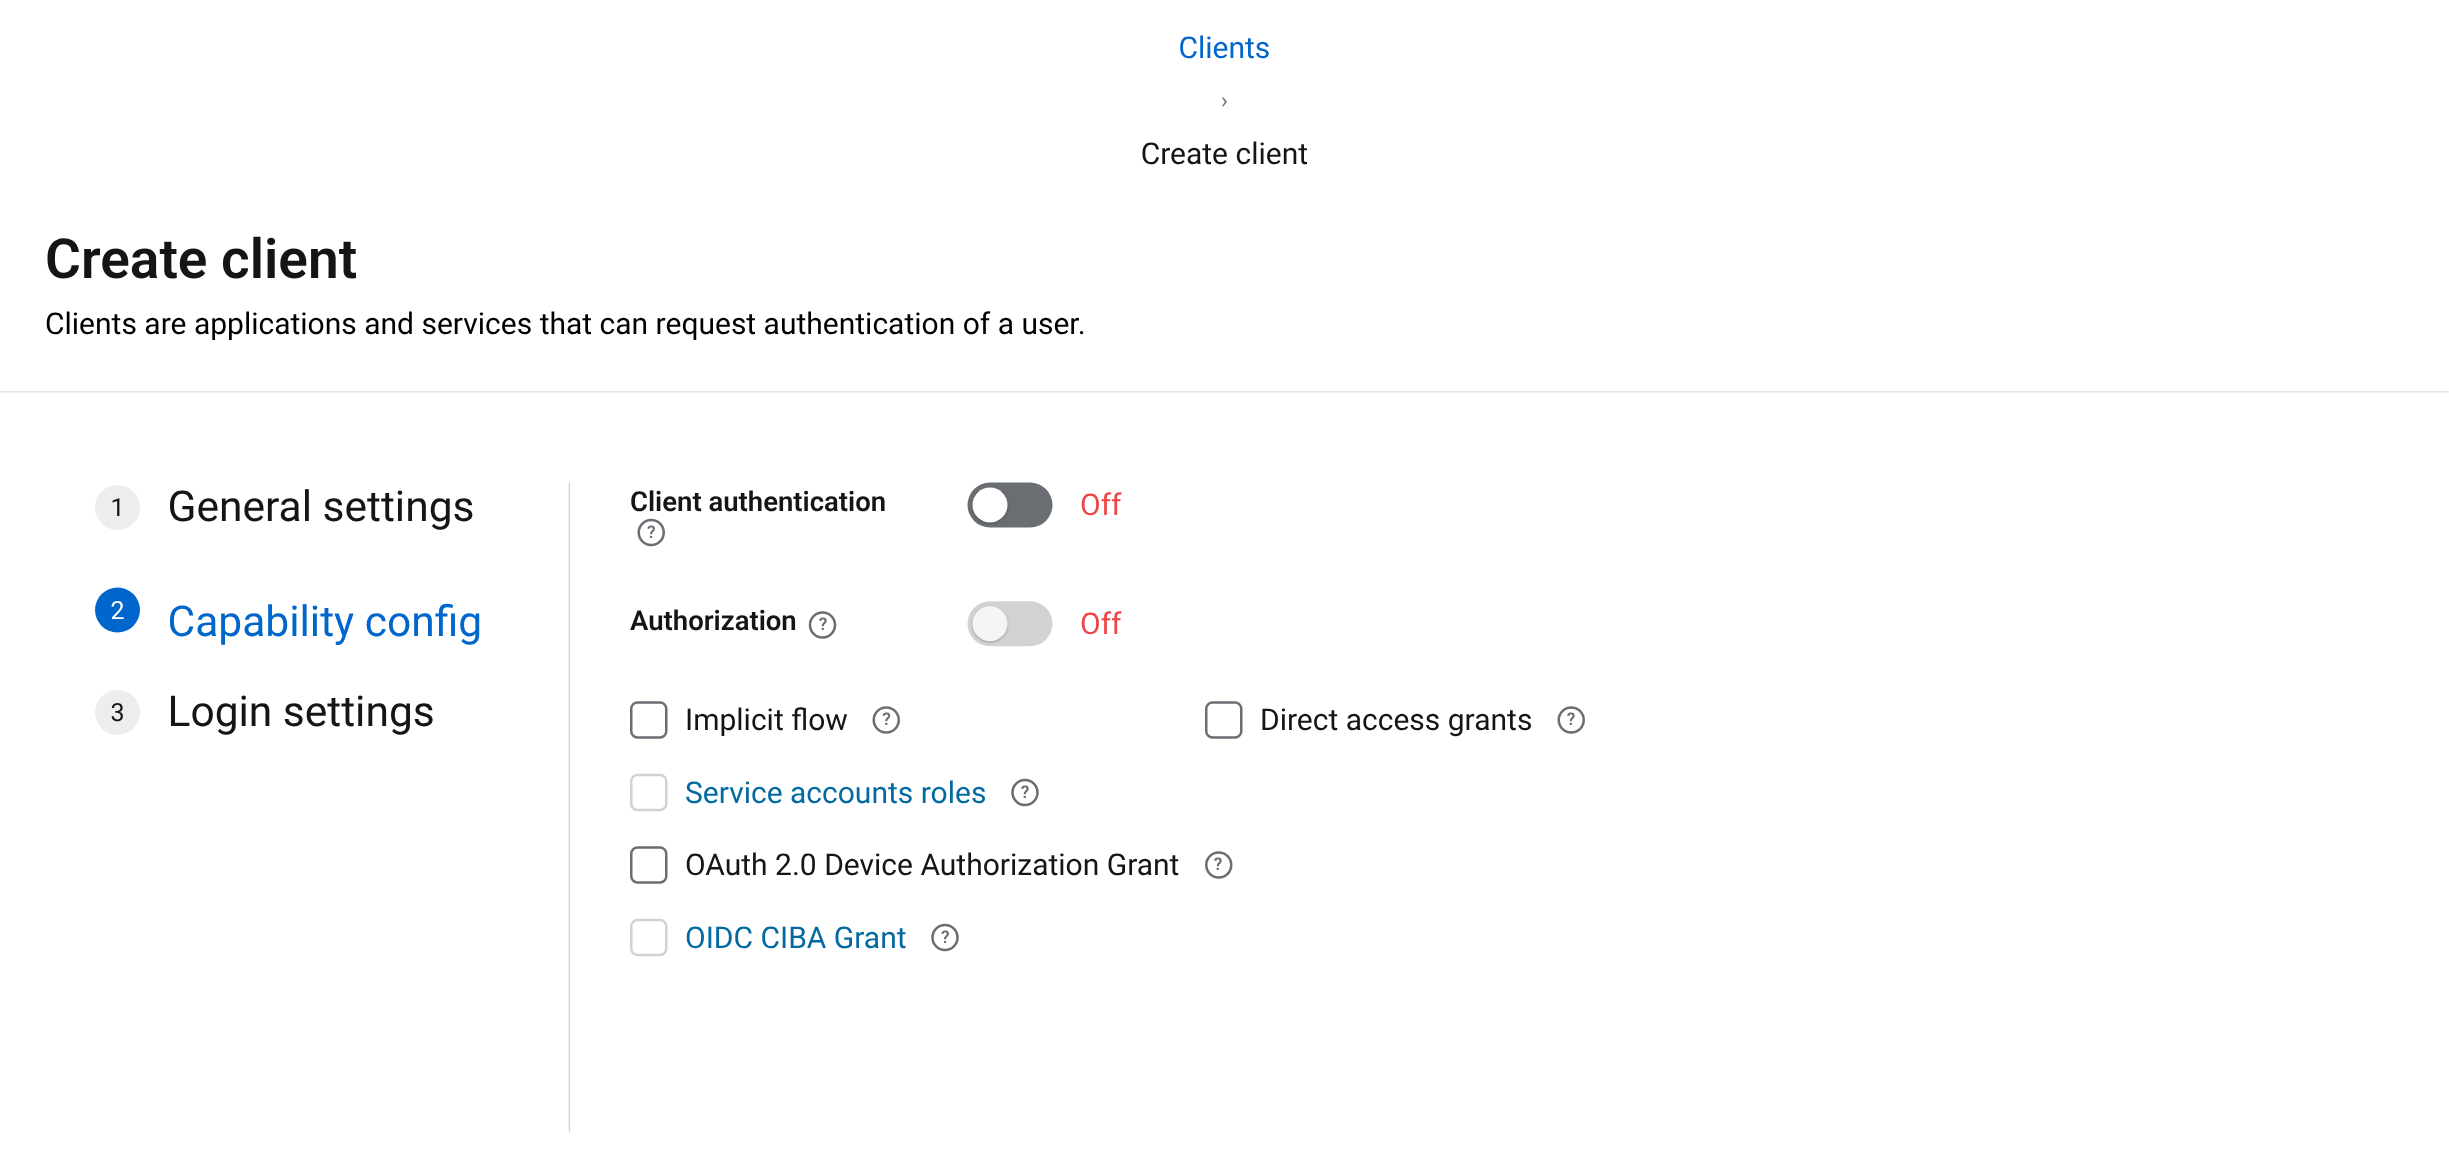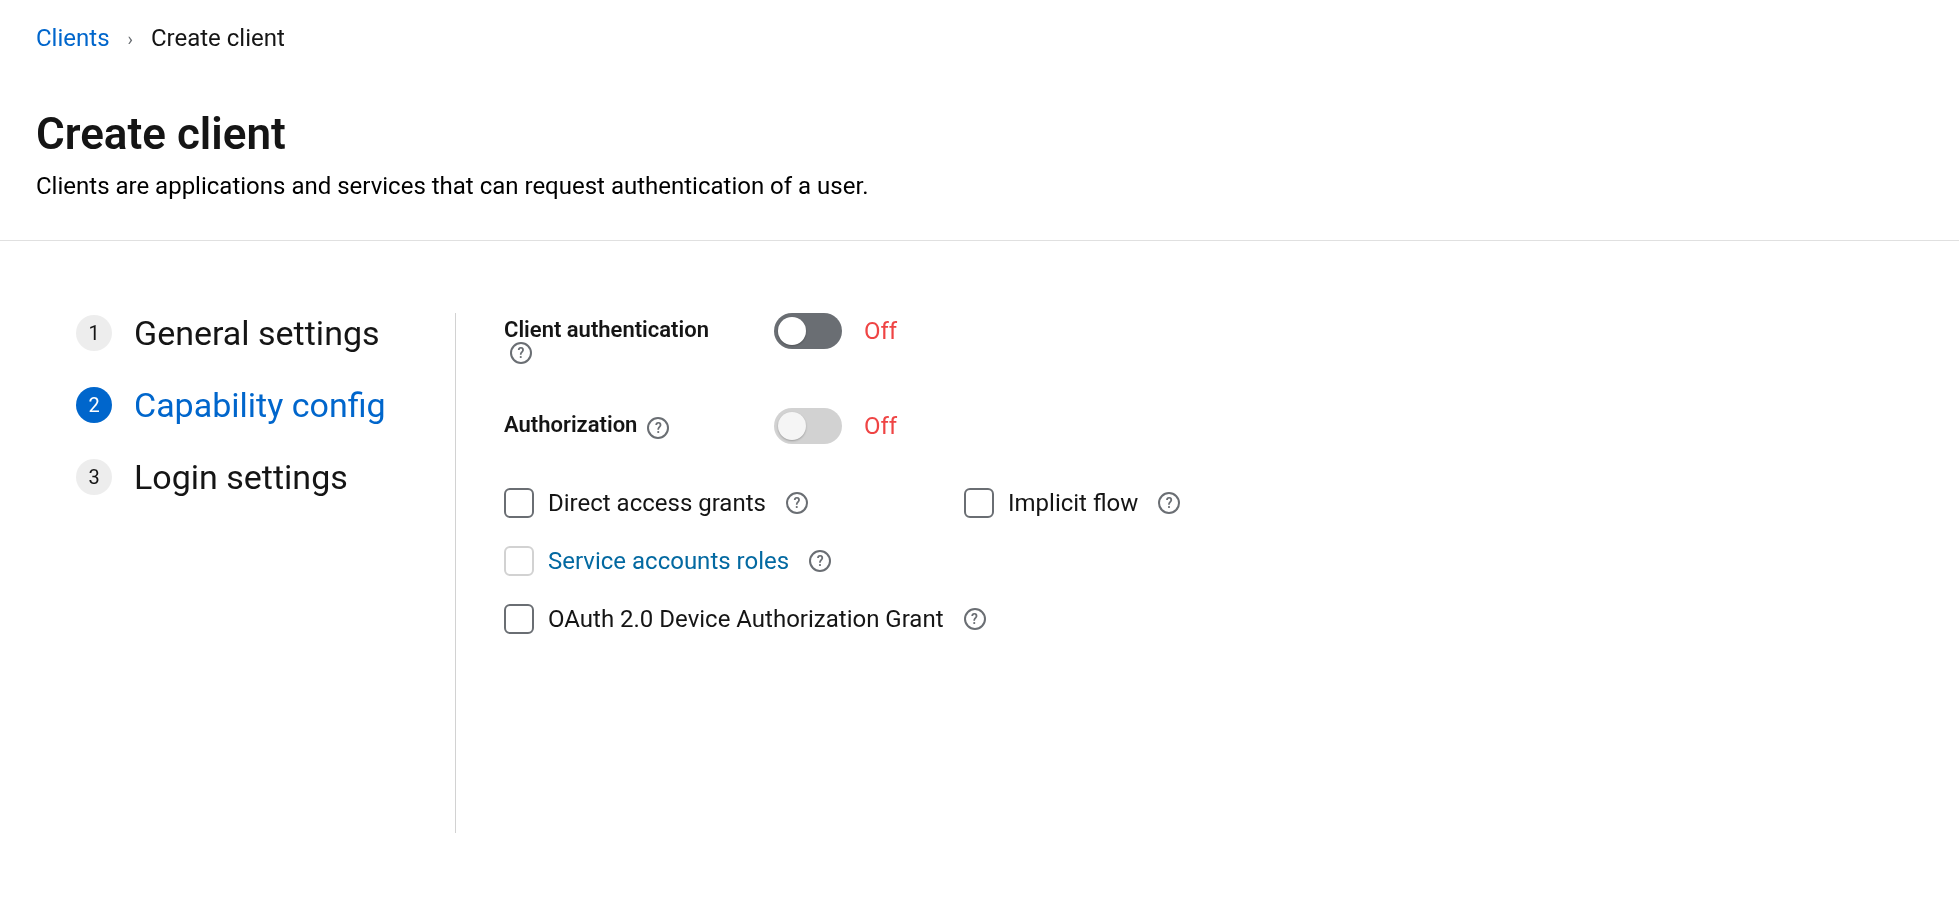--- a/index.html
+++ b/index.html
@@ -5,21 +5,21 @@
   * { box-sizing: border-box; margin: 0; padding: 0; }
   body {
     font-family: -apple-system, BlinkMacSystemFont, "Segoe UI", Roboto, Helvetica, Arial, sans-serif;
     background: #fff;
     color: #151515;
     width: 1959px;
   }
   .page { padding: 24px 36px 0 36px; }
 
   
-  .breadcrumb { display: flex; align-items: center; gap: 18px; font-size: 24px; margin-bottom: 56px; }
+  .breadcrumb { display: flex; align-items: center; gap: 18px; font-size: 24px; margin-bottom: 44px; flex-direction: column; }
   .breadcrumb a { color: #0066cc; text-decoration: none; }
   .breadcrumb .chevron { color: #6a6e73; font-size: 18px; }
   .breadcrumb .current { color: #151515; }
 
   
   .title { font-size: 44px; font-weight: 600; margin-bottom: 12px; }
   .subtitle { font-size: 24px; color: #000000; margin-bottom: 40px; }
 
   .divider { border: none; border-top: 1px solid #e0e0e0; margin: 0 -36px; }
 
@@ -30,21 +30,21 @@
   .steps { width: 420px; border-right: 1px solid #d2d2d2; padding-left: 40px; padding-right: 24px; min-height: 520px; }
   .step { display: flex; align-items: center; gap: 22px; margin-bottom: 32px; cursor: pointer; }
   .step-circle {
     width: 36px; height: 36px; border-radius: 50%;
     display: flex; align-items: center; justify-content: center;
     font-size: 20px; font-weight: 400;
     background: #ededed; color: #151515;
   }
   .step.active .step-circle { background: #0066cc; color: #fff; }
   .step-label { font-size: 34px; color: #151515; }
-  .step.active .step-label { color: #0066cc; }
+  .step.active .step-label { color: #0066cc; margin-top: 20px; }
 
   
   .form { padding-left: 48px; flex: 1; }
   .form-row { display: flex; margin-bottom: 44px; }
   .form-label-col { width: 270px; padding-top: 4px; }
   .form-label { font-size: 22px; font-weight: 600; display: inline; }
   .form-control-col { flex: 1; display: flex; flex-direction: column; gap: 28px; }
 
   
   .help-icon {
@@ -151,42 +151,47 @@
         </div>
       </div>
 
       <div class="form-row">
         <div class="form-control-col">
           <div class="checkbox-grid">
 
 
             <div class="checkbox-item">
               <div class="checkbox"></div>
-              <span class="checkbox-label">Direct access grants</span>
+              <span class="checkbox-label">Implicit flow</span>
               <span class="help-icon"></span>
             </div>
 
             <div class="checkbox-item">
               <div class="checkbox"></div>
-              <span class="checkbox-label">Implicit flow</span>
+              <span class="checkbox-label">Direct access grants</span>
               <span class="help-icon"></span>
             </div>
 
             <div class="checkbox-item disabled">
               <div class="checkbox disabled"></div>
               <span class="checkbox-label">Service accounts roles</span>
               <span class="help-icon"></span>
             </div>
 
             <div class="checkbox-item full">
               <div class="checkbox"></div>
               <span class="checkbox-label">OAuth 2.0 Device Authorization Grant</span>
               <span class="help-icon"></span>
             </div>
 
+            <div class="checkbox-item full disabled">
+              <div class="checkbox disabled"></div>
+              <span class="checkbox-label">OIDC CIBA Grant</span>
+              <span class="help-icon"></span>
+            </div>
 
           </div>
         </div>
       </div>
 
     </div>
   </div>
 </div>
 
 </body></html>

